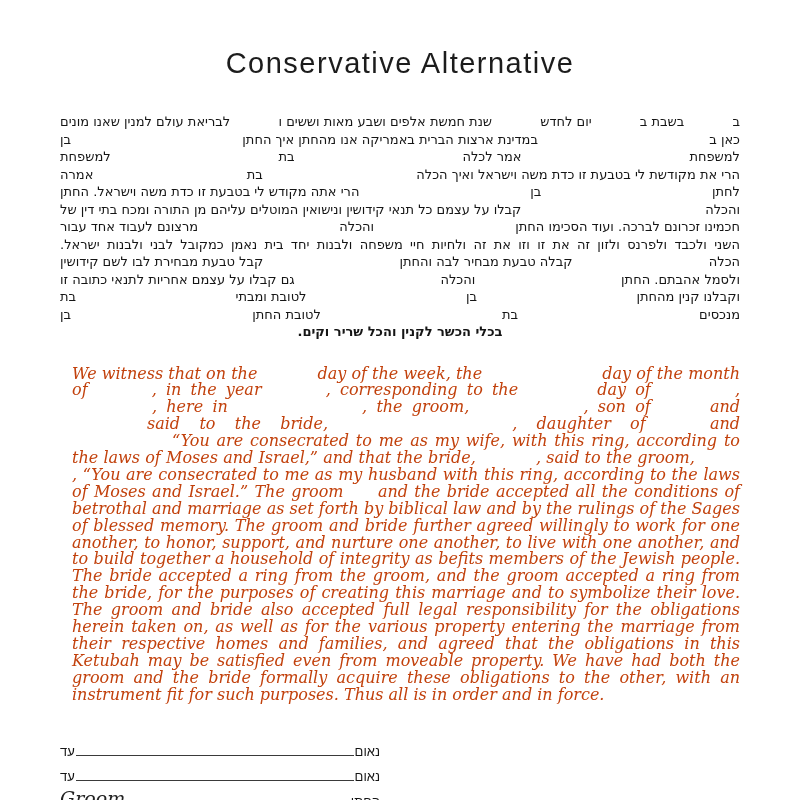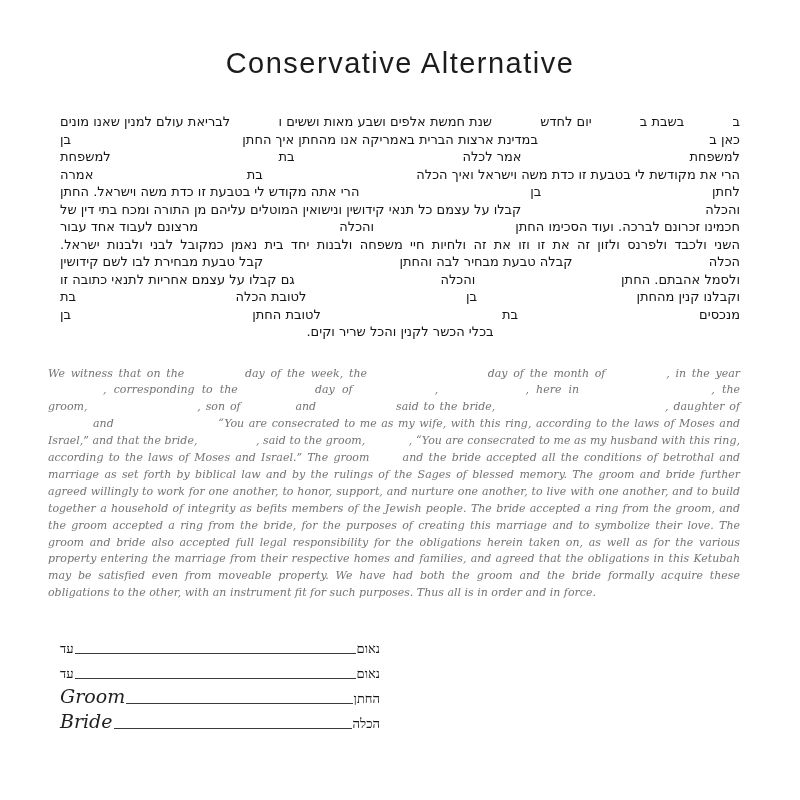--- a/index.html
+++ b/index.html
@@ -39,30 +39,31 @@
     display: flex;
     justify-content: space-between;
     white-space: nowrap;
   }
   .h-line.justify {
     text-align: justify;
     text-align-last: justify;
   }
   .h-line.center {
     text-align: center;
+    font-weight: bold;
   }
   .english {
-    margin: 25px 60px 0 48px;
+    margin: 25px 60px 0 72px;
     direction: ltr;
     font-family: "DejaVu Serif", "Liberation Serif", serif;
     font-style: italic;
-    font-size: 11px;
+    font-size: 16px;
     line-height: 16.9px;
     text-align: justify;
-    color: #737373;
+    color: #c2410c;
   }
   .english .gap {
     display: inline-block;
     height: 1px;
   }
   .signatures {
     margin: 30px 0 0 60px;
     width: 320px;
   }
   .sig-row {
@@ -70,21 +71,21 @@
     align-items: flex-end;
     height: 25px;
   }
   .sig-left.eng {
     font-family: "DejaVu Serif", "Liberation Serif", serif;
     font-style: italic;
     font-size: 19px;
     color: #222222;
   }
   .sig-left.heb, .sig-right {
-    font-family: Liberation Serif, serif;
+    font-family: Liberation Sans, sans-serif;
     font-size: 13px;
     direction: rtl;
     color: #151515;
   }
   .sig-line {
     flex: 1;
     border-bottom: 1px solid #3a3a3a;
     margin: 0 1px 3px 1px;
     height: 1px;
   }
@@ -139,21 +140,21 @@
         <span>קבל טבעת מבחירת לבו לשם קידושין</span>
       </div>
       <div class="h-line between">
         <span>ולסמל אהבתם.  החתן</span>
         <span>והכלה</span>
         <span>גם קבלו על עצמם אחריות לתנאי כתובה זו</span>
       </div>
       <div class="h-line between">
         <span>וקבלנו קנין מהחתן</span>
         <span>בן</span>
-        <span>לטובת הכלה</span>
+        <span>לטובת ומבתי</span>
         <span>בת</span>
       </div>
       <div class="h-line between">
         <span>מנכסים</span>
         <span>בת</span>
         <span>לטובת החתן</span>
         <span>בן</span>
       </div>
       <div class="h-line center">בכלי הכשר לקנין והכל שריר וקים.</div>
     </div>

